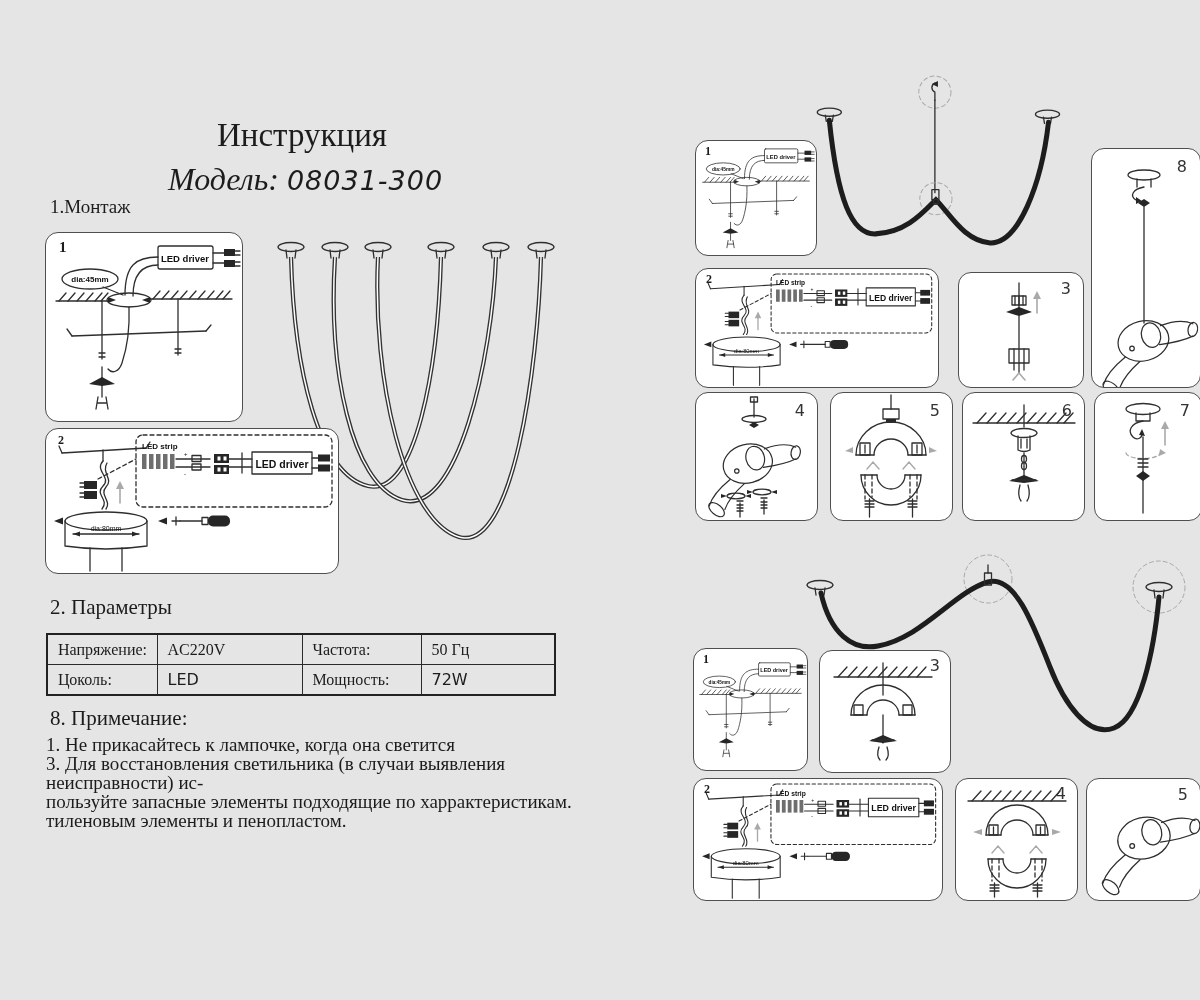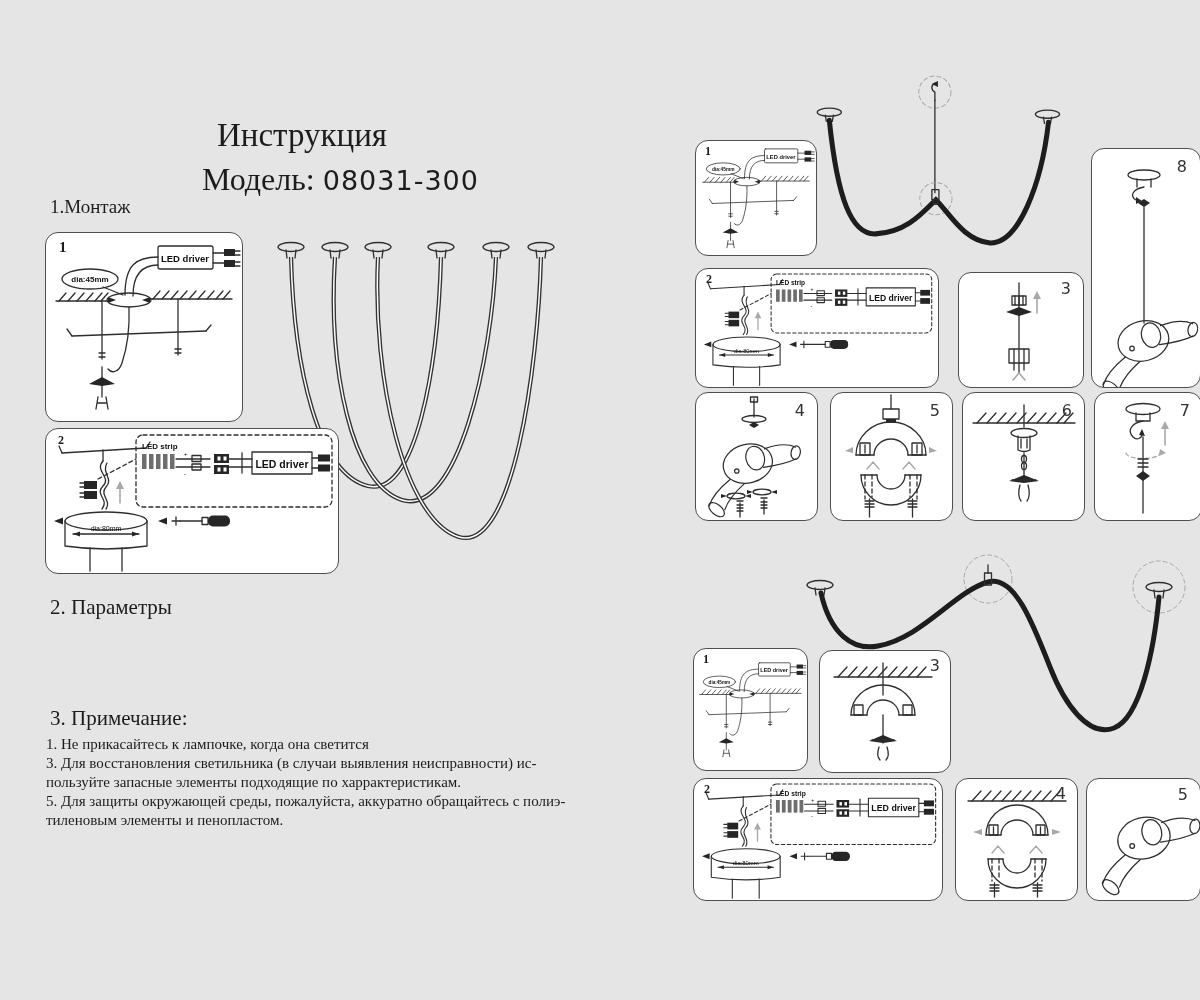--- a/index.html
+++ b/index.html
@@ -4,37 +4,37 @@
 <style>
   html,body { margin:0; padding:0; background:#ffffff; }
   .sheet {
     position:relative; width:1200px; height:1000px; background:#e5e5e5;
     font-family:"Liberation Serif","DejaVu Serif",serif; color:#1c1c1c; overflow:hidden;
   }
   .abs { position:absolute; }
 
   
   .title { left:132px; top:117px; width:340px; text-align:center; font-size:33px; }
-  .model-line { left:168px; top:161px; width:345px; text-align:center; font-size:32px; white-space:nowrap; }
+  .model-line { left:168px; top:161px; width:345px; font-size:32px; white-space:nowrap;font-style:italic; }
   .model-num { font-family:"DejaVu Sans","Liberation Sans",sans-serif; font-size:27px; letter-spacing:1px; }
   .h-montage { left:50px; top:196px; font-size:19px; }
   .h-params  { left:50px; top:595px; font-size:21px;font-family:Liberation Serif, serif; }
   .h-notes   { left:50px; top:706px; font-size:21px; }
 
   
   .params-table { left:46px; top:633px; border-collapse:collapse; table-layout:fixed; }
   .params-table td {
     border:1.5px solid #2b2b2b; height:29px; padding:0 0 0 10px;
     font-size:16px; vertical-align:middle; white-space:nowrap;
   }
   .params-table { border:2px solid #222; }
   .sans-val { font-family:"DejaVu Sans","Liberation Sans",sans-serif; font-size:14px; }
 
   
-  .notes { left:46px; top:735px; width:545px; font-size:15px; line-height:19px; }
+  .notes { left:46px; top:735px; width:545px; font-size:19px; line-height:19px; }
   .notes div { white-space:pre-wrap; }
 
   
   .fig { position:absolute; background:#fff; border:1.5px solid #4f4f4f; border-radius:13px; }
   .fig > svg { position:absolute; left:0; top:0; width:100%; height:100%; }
   .numL { position:absolute; font-weight:bold; font-size:15px; font-family:"Liberation Serif",serif; }
   .numL2 { position:absolute; font-weight:bold; font-size:12px; font-family:"Liberation Serif",serif; }
   .numR { position:absolute; font-size:16px; color:#333; font-family:"DejaVu Sans","Liberation Sans",sans-serif; }
 
   
@@ -380,27 +380,48 @@
 
   <div class="fig" style="left:45px; top:428px; width:292px; height:144px;">
     <svg viewBox="0 0 292 144">
         <use href="#art-step2"></use>
       </svg>
     <span class="numL2" style="left:12px; top:4px;">2</span>
   </div>
 
   <div class="abs h-params">2. Параметры</div>
 
-
-  <div class="abs h-notes">3. Примечание:</div>
+  <table class="abs params-table">
+    <colgroup>
+        <col style="width:110px">
+        <col style="width:145px">
+        <col style="width:119px">
+        <col style="width:134px">
+      </colgroup>
+    <tbody>
+        <tr>
+      <td>Напряжение:</td>
+      <td>AC220V</td>
+      <td>Частота:</td>
+      <td>50 Гц</td>
+    </tr>
+    <tr>
+      <td>Цоколь:</td>
+      <td class="sans-val">LED</td>
+      <td>Мощность:</td>
+      <td class="sans-val">72W</td>
+    </tr>
+  </tbody>
+    </table>
+
+  <div class="abs h-notes">8. Примечание:</div>
   <div class="abs notes">
     <div>1. Не прикасайтесь к лампочке, когда она светится</div>
     <div>3. Для восстановления светильника (в случаи выявления неисправности) ис-</div>
     <div>пользуйте запасные элементы подходящие по харрактеристикам.</div>
-    <div>5. Для защиты окружающей среды, пожалуйста, аккуратно обращайтесь с полиэ-</div>
     <div>тиленовым элементы и пенопластом.</div>
   </div>
 
   <svg class="abs" style="left:813px; top:70px;" width="284" height="186" viewBox="0 0 282 185">
     <use href="#art-wfig"></use>
   </svg>
 
   <div class="fig" style="left:695px; top:140px; width:120px; height:114px;">
     <svg viewBox="0 0 196 188">
         <use href="#art-step1"></use>

